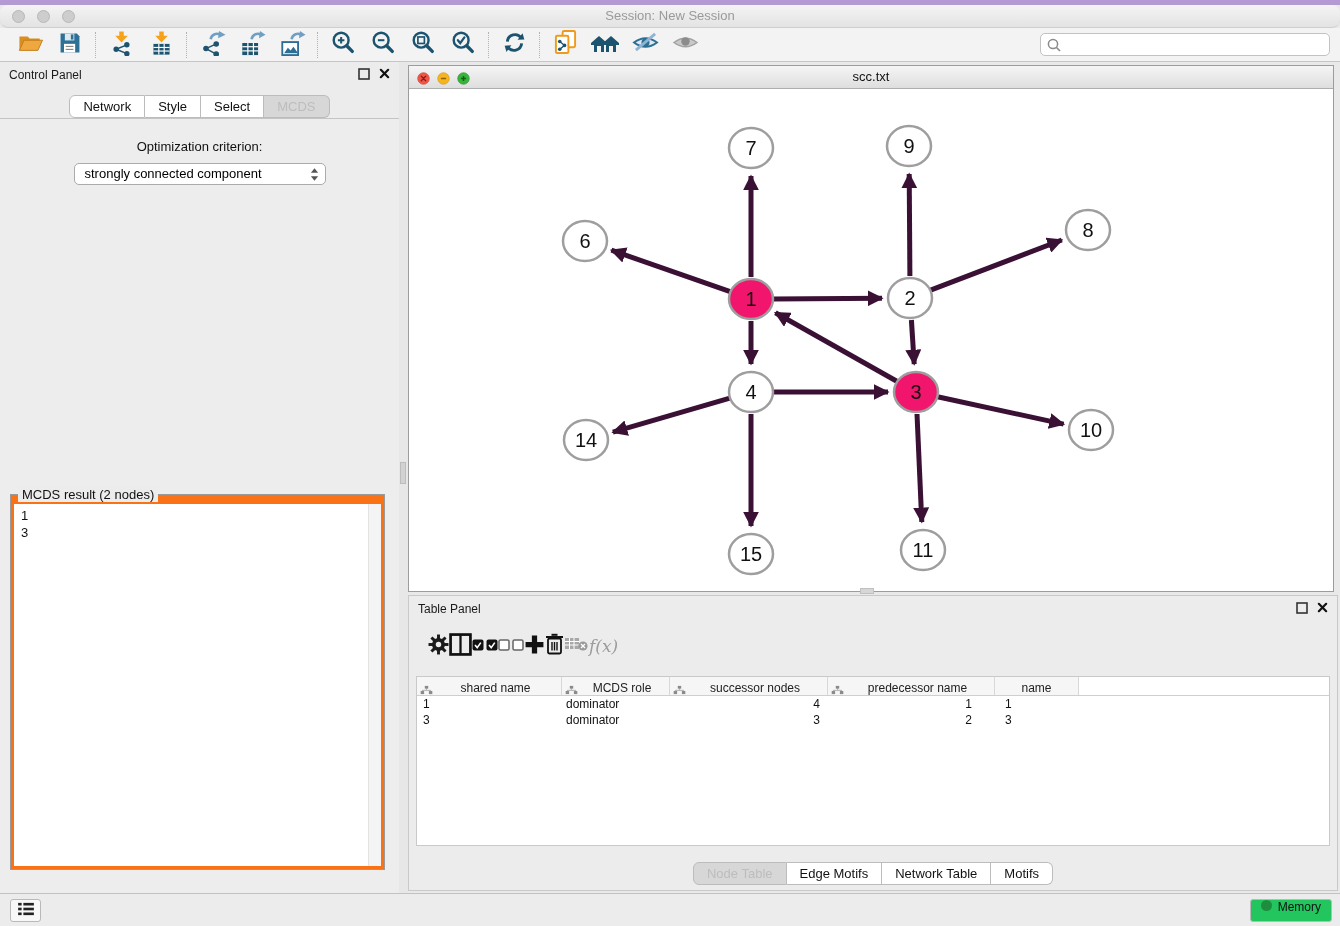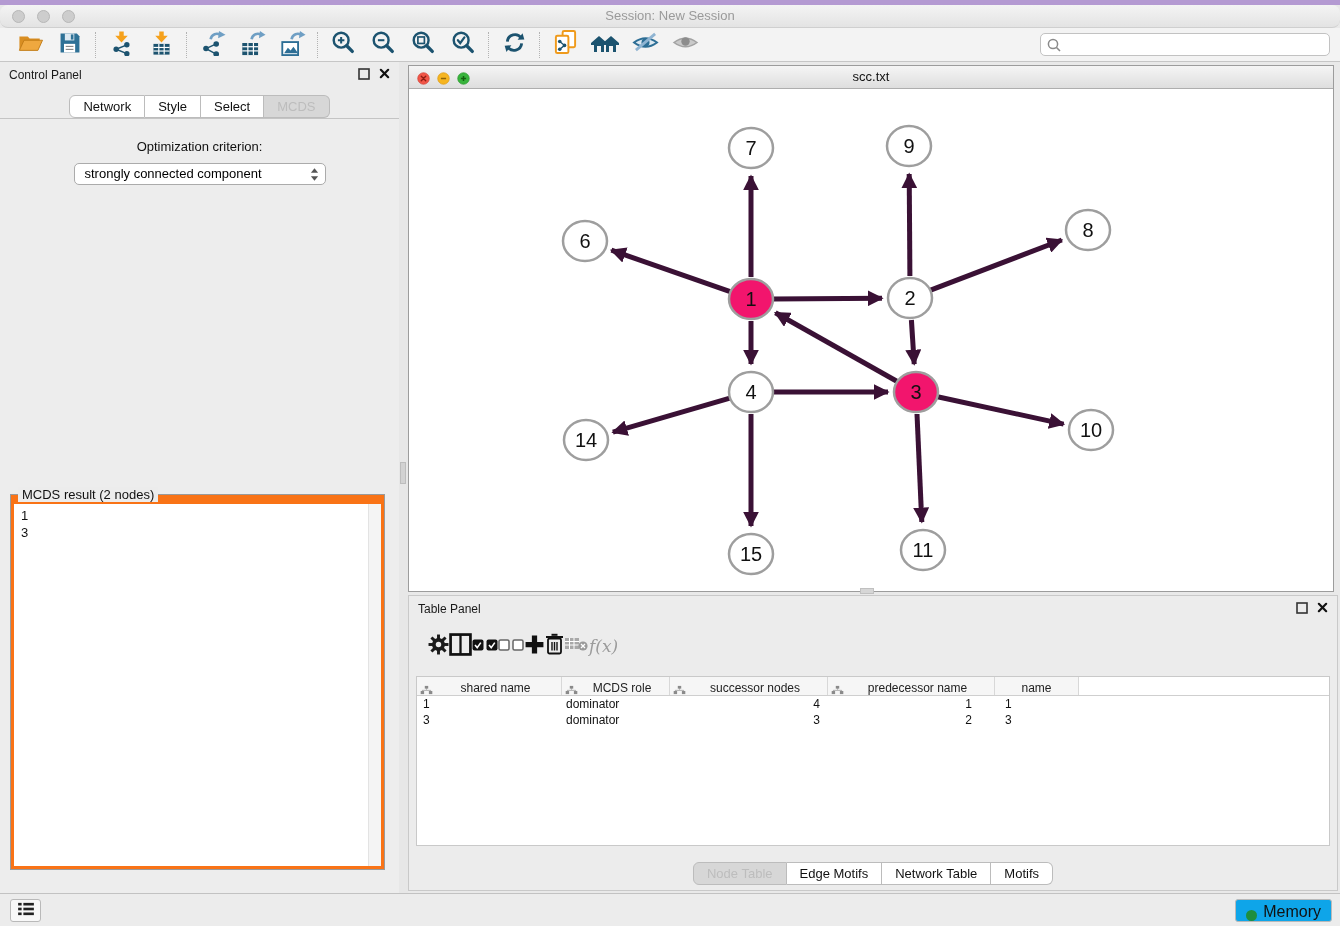--- a/index.html
+++ b/index.html
@@ -78,22 +78,22 @@
   .c1 { width:108px; padding-left:4px; }
   .c2 { width:158px; text-align:right; padding-right:8px; }
   .c3 { width:167px; text-align:right; padding-right:23px; }
   .c4 { width:84px;  padding-left:10px; }
   .tp-tabs { position:absolute; left:0; right:0; bottom:5px; display:flex; justify-content:center; }
 
   
   .statusbar { position:absolute; left:0; right:0; bottom:0; height:33px; background:#ececec; border-top:1px solid #c2c2c2; }
   .sb-left-btn { position:absolute; left:10px; top:5px; width:31px; height:23px; background:#f8f8f8;
                  border:1px solid #b9b9b9; border-radius:3px; display:flex; align-items:center; justify-content:center; }
-  .memory-btn { position:absolute; right:8px; top:5px; height:23px; background:#0ea5e9; border:1px solid #b9b9b9;
-                border-radius:3px; display:flex; align-items:flex-end; gap:6px; padding:0 10px; font-size:16px; color:#111; }
+  .memory-btn { position:absolute; right:8px; top:5px; height:23px; background:#22c55e; border:1px solid #b9b9b9;
+                border-radius:3px; display:flex; align-items:flex-start; gap:6px; padding:0 10px; font-size:12px; color:#111; }
   .mem-dot { width:11px; height:11px; border-radius:50%; background:#1e8e3e; }
 </style>
 </head>
 <body>
 <div id="app">
 
   <div class="deskstrip"></div>
 
   <div class="titlebar">
     <span class="tl-dot" style="left:12px"></span>

